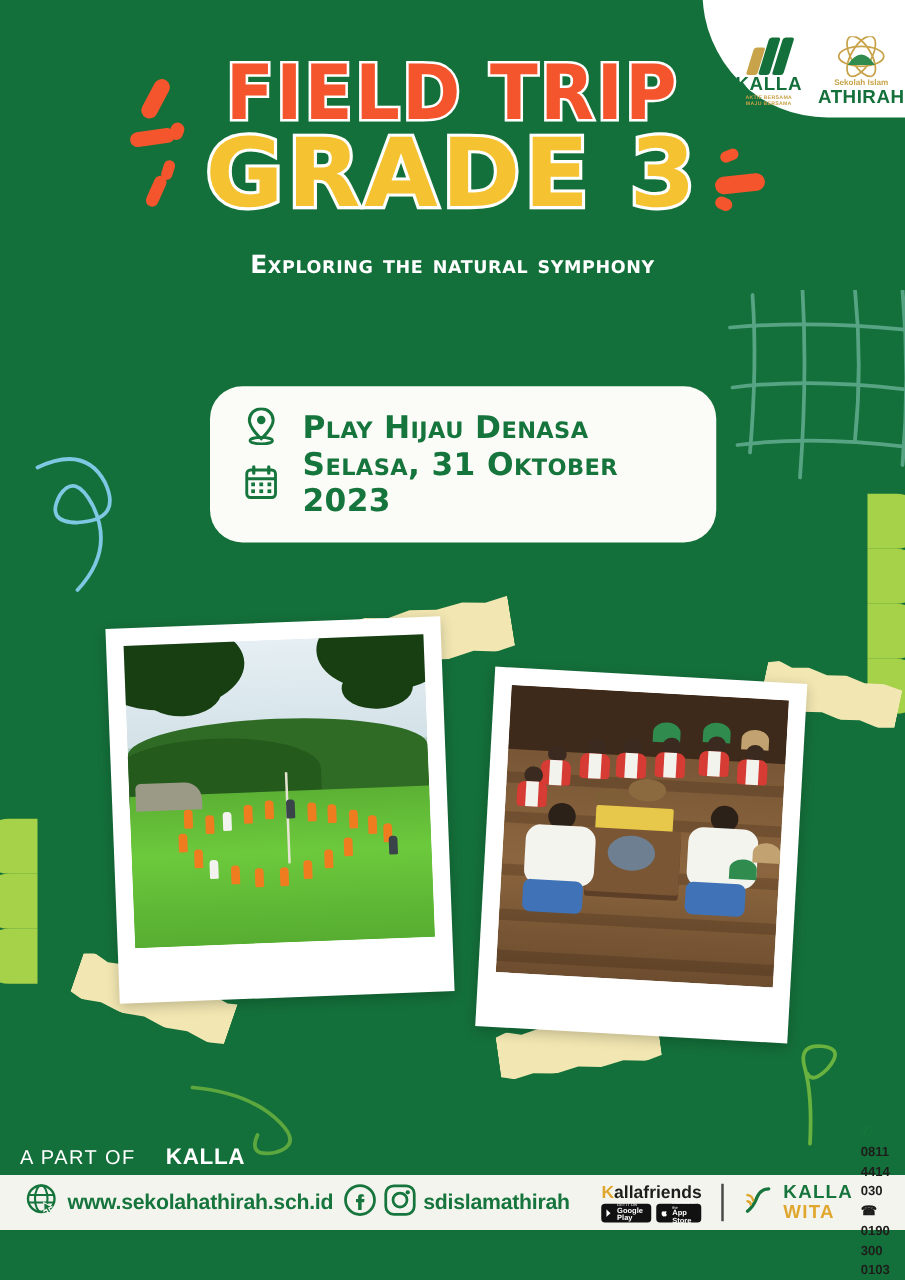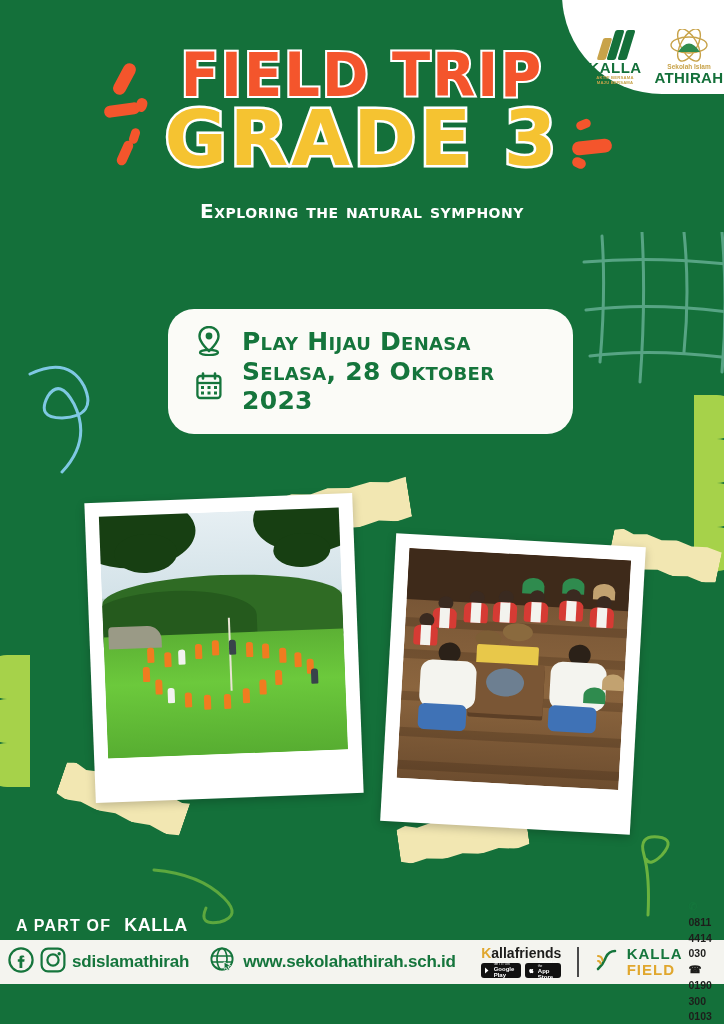--- a/index.html
+++ b/index.html
@@ -132,21 +132,21 @@
   .adult { position:absolute; }
   .adult .a-head { width:22px; height:21px; border-radius:50%; background:#2b2118; margin:0 auto; }
   .adult .a-body { width:56px; height:48px; border-radius:12px; background:#f4f4ef; margin-top:-3px; }
   .adult.girl .a-body { background:#f4f4ef; }
   .adult .a-legs { width:48px; height:26px; background:#3f72b6; border-radius:6px; margin-top:-4px; }
   .basket { position:absolute; background:#6d7f91; border-radius:50%; }
 
   
   .apartof {
     position:absolute; left:16px; bottom:88px; color:#ffffff;
-    font-size:16px; letter-spacing:1.2px; display:flex; align-items:baseline; gap:13px;font-weight:bold;
+    font-size:16px; letter-spacing:1.2px; display:flex; align-items:baseline; gap:24px;
   }
   .apartof b { font-size:18px; letter-spacing:.5px; }
   .footer-bar {
     position:absolute; left:0; right:0; bottom:40px; height:44px;
     background:#f4f4ef; display:flex; align-items:center; padding:0 8px; gap:8px;
   }
   .fb-group { display:flex; align-items:center; gap:6px; }
   .fb-text { color:#15753c; font-weight:bold; font-size:17px; letter-spacing:-.2px; }
   .fb-sep { width:2px; height:30px; background:#4a4a4a; margin:0 8px; }
   .kf-title { font-size:14px; font-weight:bold; color:#1d1d1b; line-height:1; }
@@ -267,21 +267,21 @@
           <g fill="#15753c">
             <rect x="5" y="14" width="3" height="3"></rect>
               <rect x="11.5" y="14" width="3" height="3"></rect>
               <rect x="18" y="14" width="3" height="3"></rect>
             <rect x="5" y="19.5" width="3" height="3"></rect>
               <rect x="11.5" y="19.5" width="3" height="3"></rect>
               <rect x="18" y="19.5" width="3" height="3"></rect>
           </g>
         </svg>
       </div>
-      <div class="info-txt">Selasa, 28 Oktober 2023</div>
+      <div class="info-txt">Selasa, 31 Oktober 2023</div>
     </div>
 
   </div>
 
   <div class="tape" style="left:258px;top:487px;width:152px;height:44px;transform:rotate(-9deg);clip-path:polygon(0 6%,6% 0,14% 8%,24% 2%,36% 9%,48% 1%,62% 8%,76% 2%,88% 9%,100% 3%,100% 94%,90% 100%,78% 92%,64% 100%,50% 92%,36% 100%,22% 93%,10% 100%,0 94%);"></div>
   <div class="tape" style="left:58px;top:780px;width:130px;height:38px;transform:rotate(19deg);clip-path:polygon(0 8%,7% 0,16% 9%,28% 1%,40% 9%,54% 1%,68% 9%,82% 2%,94% 9%,100% 4%,100% 92%,90% 100%,76% 92%,62% 100%,48% 92%,34% 100%,20% 93%,8% 100%,0 92%);"></div>
   <div class="tape" style="left:610px;top:538px;width:110px;height:36px;transform:rotate(12deg);clip-path:polygon(0 8%,8% 0,18% 9%,30% 1%,44% 9%,58% 1%,72% 9%,86% 2%,100% 8%,100% 92%,88% 100%,74% 92%,60% 100%,46% 92%,32% 100%,18% 93%,6% 100%,0 92%);"></div>
   <div class="tape" style="left:398px;top:818px;width:130px;height:38px;transform:rotate(-8deg);clip-path:polygon(0 8%,7% 0,16% 9%,28% 1%,40% 9%,54% 1%,68% 9%,82% 2%,94% 9%,100% 4%,100% 92%,90% 100%,76% 92%,62% 100%,48% 92%,34% 100%,20% 93%,8% 100%,0 92%);"></div>
 
   <div class="photo-frame" style="left:90px;top:498px;width:268px;height:300px;transform:rotate(-2.2deg);">
@@ -388,47 +388,47 @@
       </div>
     </div>
   </div>
 
   <div class="apartof">
     <span>A PART OF</span>
     <b>KALLA</b>
   </div>
 
   <div class="footer-bar">
-    <div class="fb-group">
-      <span>
-        <svg width="26" height="26" viewBox="0 0 26 26">
-          <circle cx="13" cy="13" r="11.6" fill="none" stroke="#15753c" stroke-width="2.2"></circle>
-          <path d="M15.6 8.4h-2c-1.3 0-2.1.8-2.1 2.1v1.7H9.8v2.6h1.7v6.1h2.8v-6.1h2l.3-2.6h-2.3v-1.3c0-.5.2-.7.7-.7h1.6z" fill="#15753c"></path>
-        </svg>
-      </span>
-      <span>
-        <svg width="26" height="26" viewBox="0 0 26 26">
-          <rect x="1.6" y="1.6" width="22.8" height="22.8" rx="6.4" fill="none" stroke="#15753c" stroke-width="2.2"></rect>
-          <circle cx="13" cy="13" r="5.6" fill="none" stroke="#15753c" stroke-width="2.2"></circle>
-          <circle cx="19.2" cy="6.8" r="1.7" fill="#15753c"></circle>
-        </svg>
-      </span>
-      <span class="fb-text">sdislamathirah</span>
-    </div>
-
     <div class="fb-group" style="margin-left:12px;">
       <span>
         <svg width="28" height="28" viewBox="0 0 28 28">
           <circle cx="13" cy="13" r="10.6" fill="none" stroke="#15753c" stroke-width="1.9"></circle>
           <ellipse cx="13" cy="13" rx="5" ry="10.6" fill="none" stroke="#15753c" stroke-width="1.7"></ellipse>
           <path d="M2.6 10h20.8M2.6 16h20.8" stroke="#15753c" stroke-width="1.7"></path>
           <path d="M15 16l6.5 3.5-2.6 1 1.8 3-1.8 1-1.8-3-1.9 1.7z" fill="#15753c" stroke="#f4f4ef" stroke-width=".9"></path>
         </svg>
       </span>
       <span class="fb-text">www.sekolahathirah.sch.id</span>
+    </div>
+
+    <div class="fb-group">
+      <span>
+        <svg width="26" height="26" viewBox="0 0 26 26">
+          <circle cx="13" cy="13" r="11.6" fill="none" stroke="#15753c" stroke-width="2.2"></circle>
+          <path d="M15.6 8.4h-2c-1.3 0-2.1.8-2.1 2.1v1.7H9.8v2.6h1.7v6.1h2.8v-6.1h2l.3-2.6h-2.3v-1.3c0-.5.2-.7.7-.7h1.6z" fill="#15753c"></path>
+        </svg>
+      </span>
+      <span>
+        <svg width="26" height="26" viewBox="0 0 26 26">
+          <rect x="1.6" y="1.6" width="22.8" height="22.8" rx="6.4" fill="none" stroke="#15753c" stroke-width="2.2"></rect>
+          <circle cx="13" cy="13" r="5.6" fill="none" stroke="#15753c" stroke-width="2.2"></circle>
+          <circle cx="19.2" cy="6.8" r="1.7" fill="#15753c"></circle>
+        </svg>
+      </span>
+      <span class="fb-text">sdislamathirah</span>
     </div>
 
     <div class="fb-sep" style="margin-left:auto;background:transparent;"></div>
 
     <div>
       <div class="kf-title">
         <span>K</span><span style="color:#1d1d1b">allafriends</span>
       </div>
       <div class="badges">
         <div class="badge">
@@ -456,21 +456,21 @@
 
     <div class="fb-group">
       <span>
         <svg width="26" height="26" viewBox="0 0 26 26">
           <path d="M20 4c-4 0-7 2-9 6-1.5 3-2 7-8 12" stroke="#15753c" stroke-width="2.6" fill="none" stroke-linecap="round"></path>
           <path d="M3 9a5 5 0 014.5 4.5M3 14a3 3 0 012.6 2.6" stroke="#e0a72e" stroke-width="2" fill="none" stroke-linecap="round"></path>
         </svg>
       </span>
       <div class="kc-word">
         <div class="k1">KALLA</div>
-        <div class="k2">FIELD</div>
+        <div class="k2">WITA</div>
       </div>
       <div class="phones">
         <div>
           <span style="color:#15753c;">✆</span>
           <span>0811 4414 030</span>
         </div>
         <div>
           <span style="color:#1d1d1b;">☎</span>
           <span>0190 300 0103</span>
         </div>

